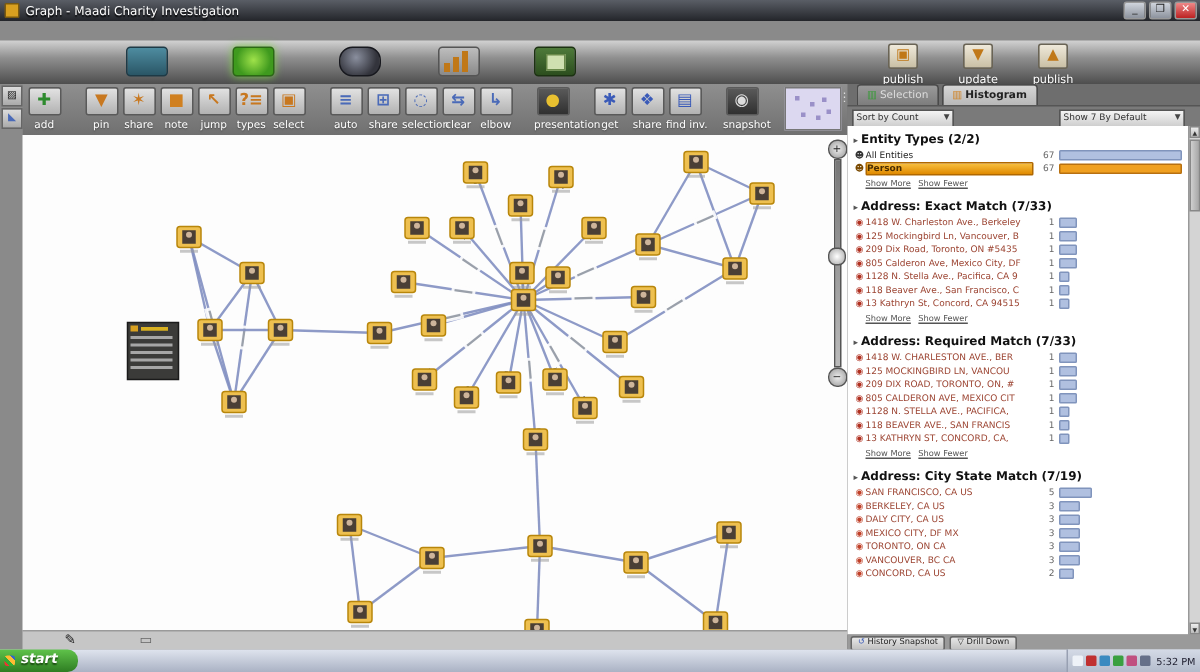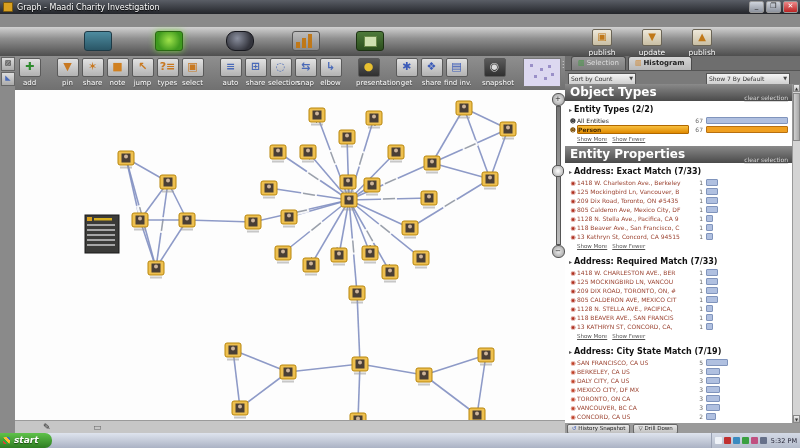--- a/index.html
+++ b/index.html
@@ -204,21 +204,21 @@
         <div class="tbtn">
           <div class="ticon" style="color: rgb(74, 106, 184);">⊞</div>
           <div class="tlbl">share</div>
         </div>
         <div class="tbtn">
           <div class="ticon" style="color: rgb(74, 106, 184);">◌</div>
           <div class="tlbl">selection</div>
         </div>
         <div class="tbtn">
           <div class="ticon" style="color: rgb(74, 106, 184);">⇆</div>
-          <div class="tlbl">snap</div>
+          <div class="tlbl">clear</div>
         </div>
         <div class="tbtn">
           <div class="ticon" style="color: rgb(74, 106, 184);">↳</div>
           <div class="tlbl">elbow</div>
         </div>
       </div>
       <div class="tgroup">
         <div class="tbtn">
           <div class="ticon dark" style="color: rgb(232, 192, 48);">●</div>
           <div class="tlbl">presentation</div>
@@ -638,24 +638,20 @@
       </div>
     <div id="panel-controls">
       <div class="pdrop" style="left:3px;width:62px">
         <span>Sort by Count</span><b>▼</b>
       </div>
       <div class="pdrop" style="right:10px;width:78px">
         <span>Show 7 By Default</span><b>▼</b>
       </div>
     </div>
     <div id="panel-content">
-      <div class="phdr">
-        <span>Object Types</span>
-        <a>clear selection</a>
-      </div>
       <div class="sect" id="entity-types-sect">
         <div class="stitle"><i>▸</i><span>Entity Types (2/2)</span></div>
         <div id="entity-rows">
             <div class="hrow">
               <span class="ricon" style="color: rgb(51, 51, 51);">☻</span>
               <span class="rlab" style="color: rgb(34, 34, 34);">All Entities</span>
               <span class="rcount">67</span>
               <span class="rbar">
                 <i style="width: 80px;"></i>
               </span>
@@ -663,24 +659,20 @@
             <div class="hrow">
               <span class="ricon" style="color: rgb(122, 74, 0);">☻</span>
               <span class="rlab entrow-sel">Person</span>
               <span class="rcount">67</span>
               <span class="rbar">
                 <i class="orange" style="width: 80px;"></i>
               </span>
             </div>
           </div>
         <div class="slinks" id="entity-links"><a>Show More</a><a>Show Fewer</a></div>
-      </div>
-      <div class="phdr">
-        <span>Entity Properties</span>
-        <a>clear selection</a>
       </div>
       <div id="prop-sections">
           <div class="sect">
             <div class="stitle"><i>▸</i>Address: Exact Match (7/33)</div>
             <div class="hrow">
               <span class="ricon" style="color: rgb(176, 48, 32);">◉</span>
               <span class="rlab" style="color: rgb(156, 68, 50);">1418 W. Charleston Ave., Berkeley</span>
               <span class="rcount">1</span>
               <span class="rbar">
                 <i style="width: 10px;"></i>

